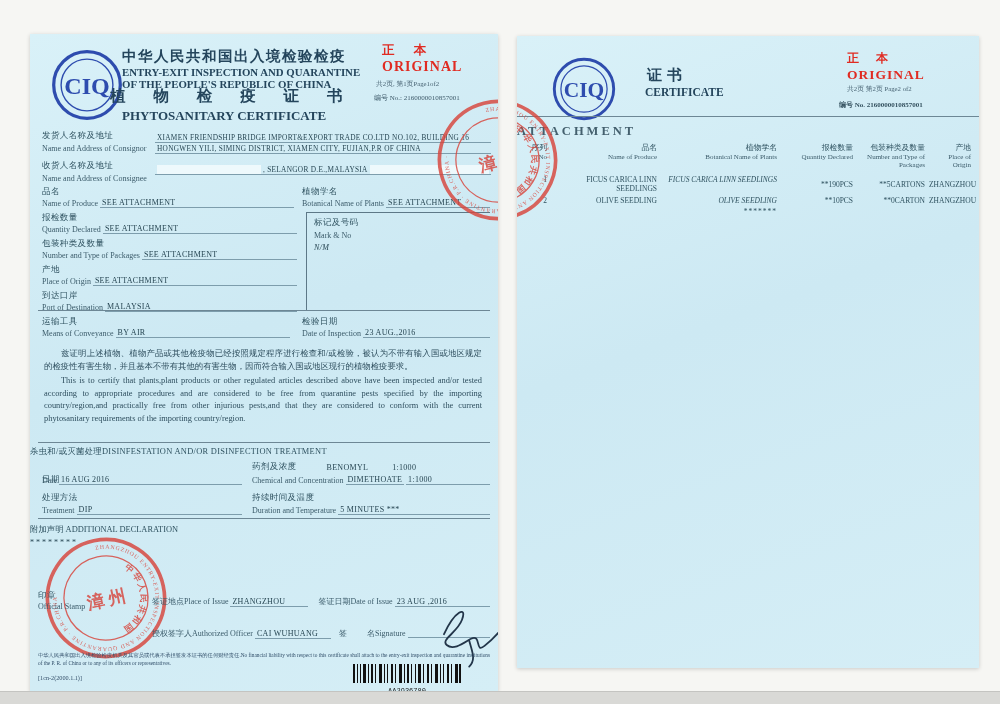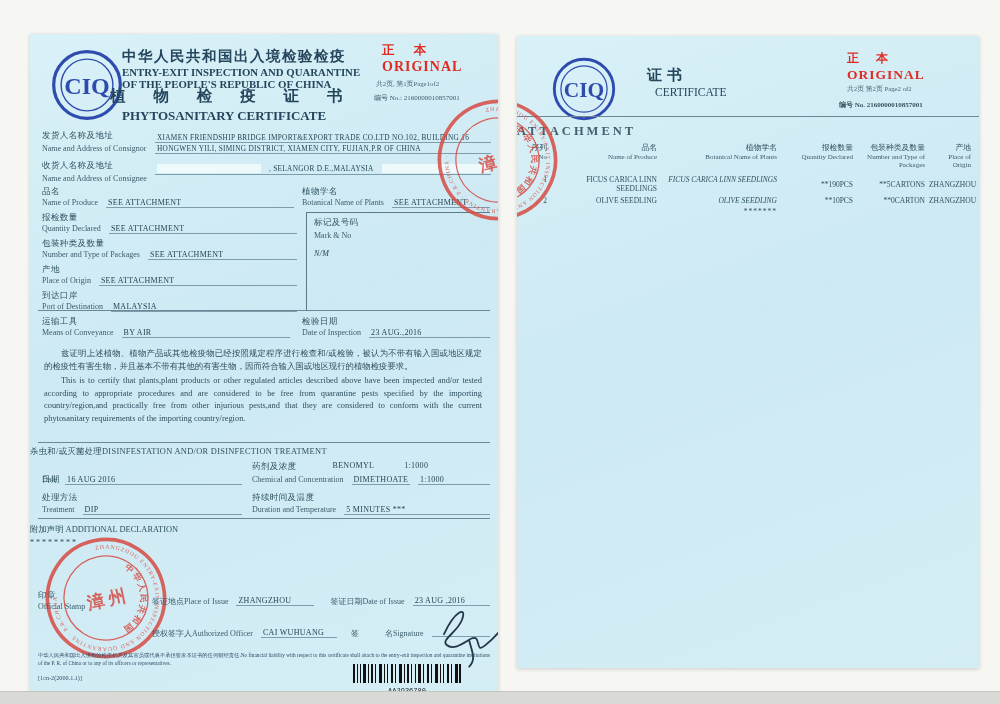--- a/index.html
+++ b/index.html
@@ -8,21 +8,21 @@
        font-family:"Liberation Serif","DejaVu Serif",serif;color:#2c4b5c}
   .abs{position:absolute}
   .pg{position:absolute;overflow:hidden;
       background:linear-gradient(160deg,#d9f1f8 0%,#cde9f3 45%,#d5eef6 100%);
       box-shadow:0 1px 4px rgba(0,0,0,.18)}
   .ctr{text-align:left}
   .red{color:#e02b22}
   .cn{font-size:8.5px;color:#2f5260;letter-spacing:.4px;white-space:nowrap}
   .en{font-size:8px;color:#3c5c6b;white-space:nowrap}
   .val{font-size:8px;color:#274653;letter-spacing:.3px}
-  .line{display:flex;align-items:flex-start;gap:8px}
+  .line{display:flex;align-items:center;gap:2px}
   .u{border-bottom:1px solid #7d9dac;padding:0 2px}
   .fill{flex:1}
   .hr{border-top:1px solid #6d8795}
   .hdr-cn{font-size:14.5px;font-weight:bold;letter-spacing:1.5px;color:#24455c}
   .hdr-en{font-size:10.8px;font-weight:bold;color:#24455c}
   .para{font-size:8.4px;line-height:1.5;color:#2e4e5e;text-indent:17px;text-align:justify}
   .t-row{display:flex;width:450px}
   .tc{text-align:right;font-size:7.5px;color:#2f5260;padding:0 2px}
   .c0{width:26px}.c1{width:110px}.c2{width:120px}.c3{width:76px}.c4{width:72px}.c5{width:46px}
   .th .cn2{font-size:7.8px;color:#2f5260}
@@ -93,21 +93,21 @@
   </div>
 
   <div class="abs cn" style="left:12px;top:178px">报检数量</div>
   <div class="abs line" style="left:12px;top:190px;width:255px">
     <span class="en">Quantity Declared</span>
     <span class="val u fill">SEE ATTACHMENT</span>
   </div>
   <div class="abs" style="left:276px;top:178px;width:184px;height:98px;border-left:1px solid #5d7887;border-top:1px solid #5d7887">
     <div class="cn" style="margin:4px 0 0 7px">标记及号码</div>
     <div class="en" style="margin:2px 0 0 7px">Mark &amp; No</div>
-    <div class="val" style="margin:9px 0 0 7px;font-style:italic">N/M</div>
+    <div class="val" style="margin:3px 0 0 7px;font-style:italic">N/M</div>
   </div>
 
   <div class="abs cn" style="left:12px;top:204px">包装种类及数量</div>
   <div class="abs line" style="left:12px;top:216px;width:255px">
     <span class="en">Number and Type of Packages</span>
     <span class="val u fill">SEE ATTACHMENT</span>
   </div>
   <div class="abs cn" style="left:12px;top:230px">产地</div>
   <div class="abs line" style="left:12px;top:242px;width:255px">
     <span class="en">Place of Origin</span>
@@ -249,21 +249,21 @@
 
 <div class="pg" style="left:517px;top:36px;width:462px;height:632px">
 
   <svg class="abs" style="left:34px;top:20px" width="66" height="66" viewBox="0 0 80 80">
     <circle cx="40" cy="40" r="36" fill="none" stroke="#2e4cae" stroke-width="3.5"></circle>
     <circle cx="40" cy="40" r="28" fill="none" stroke="#2e4cae" stroke-width="1.5"></circle>
     <text x="40" y="50" text-anchor="middle" font-size="26" font-weight="bold" fill="#2e4cae">CIQ</text>
   </svg>
 
   <div class="abs ctr" style="left:130px;top:30px;width:200px;font-size:15px;font-weight:bold;letter-spacing:5px;color:#24455c">证书</div>
-  <div class="abs ctr" style="left:138px;top:50px;width:200px;font-size:11.5px;font-weight:normal;color:#24455c">CERTIFICATE</div>
+  <div class="abs ctr" style="left:128px;top:50px;width:200px;font-size:11.5px;font-weight:bold;color:#24455c">CERTIFICATE</div>
 
   <div class="abs ctr red" style="left:330px;top:14px;width:122px">
     <div style="font-size:12px;font-weight:bold;letter-spacing:7px">正 本</div>
     <div style="font-size:13.5px;font-weight:bold;letter-spacing:1px">ORIGINAL</div>
   </div>
   <div class="abs" style="left:330px;top:48px;width:126px;font-size:6.8px;color:#4a6575">共2页 第2页 Page2 of2</div>
   <div class="abs" style="left:322px;top:64px;width:136px;font-size:7px;font-weight:bold;color:#34515f">编号 No. 2160000010857001</div>
 
   <div class="abs hr" style="left:0;top:80px;width:462px"></div>
 

